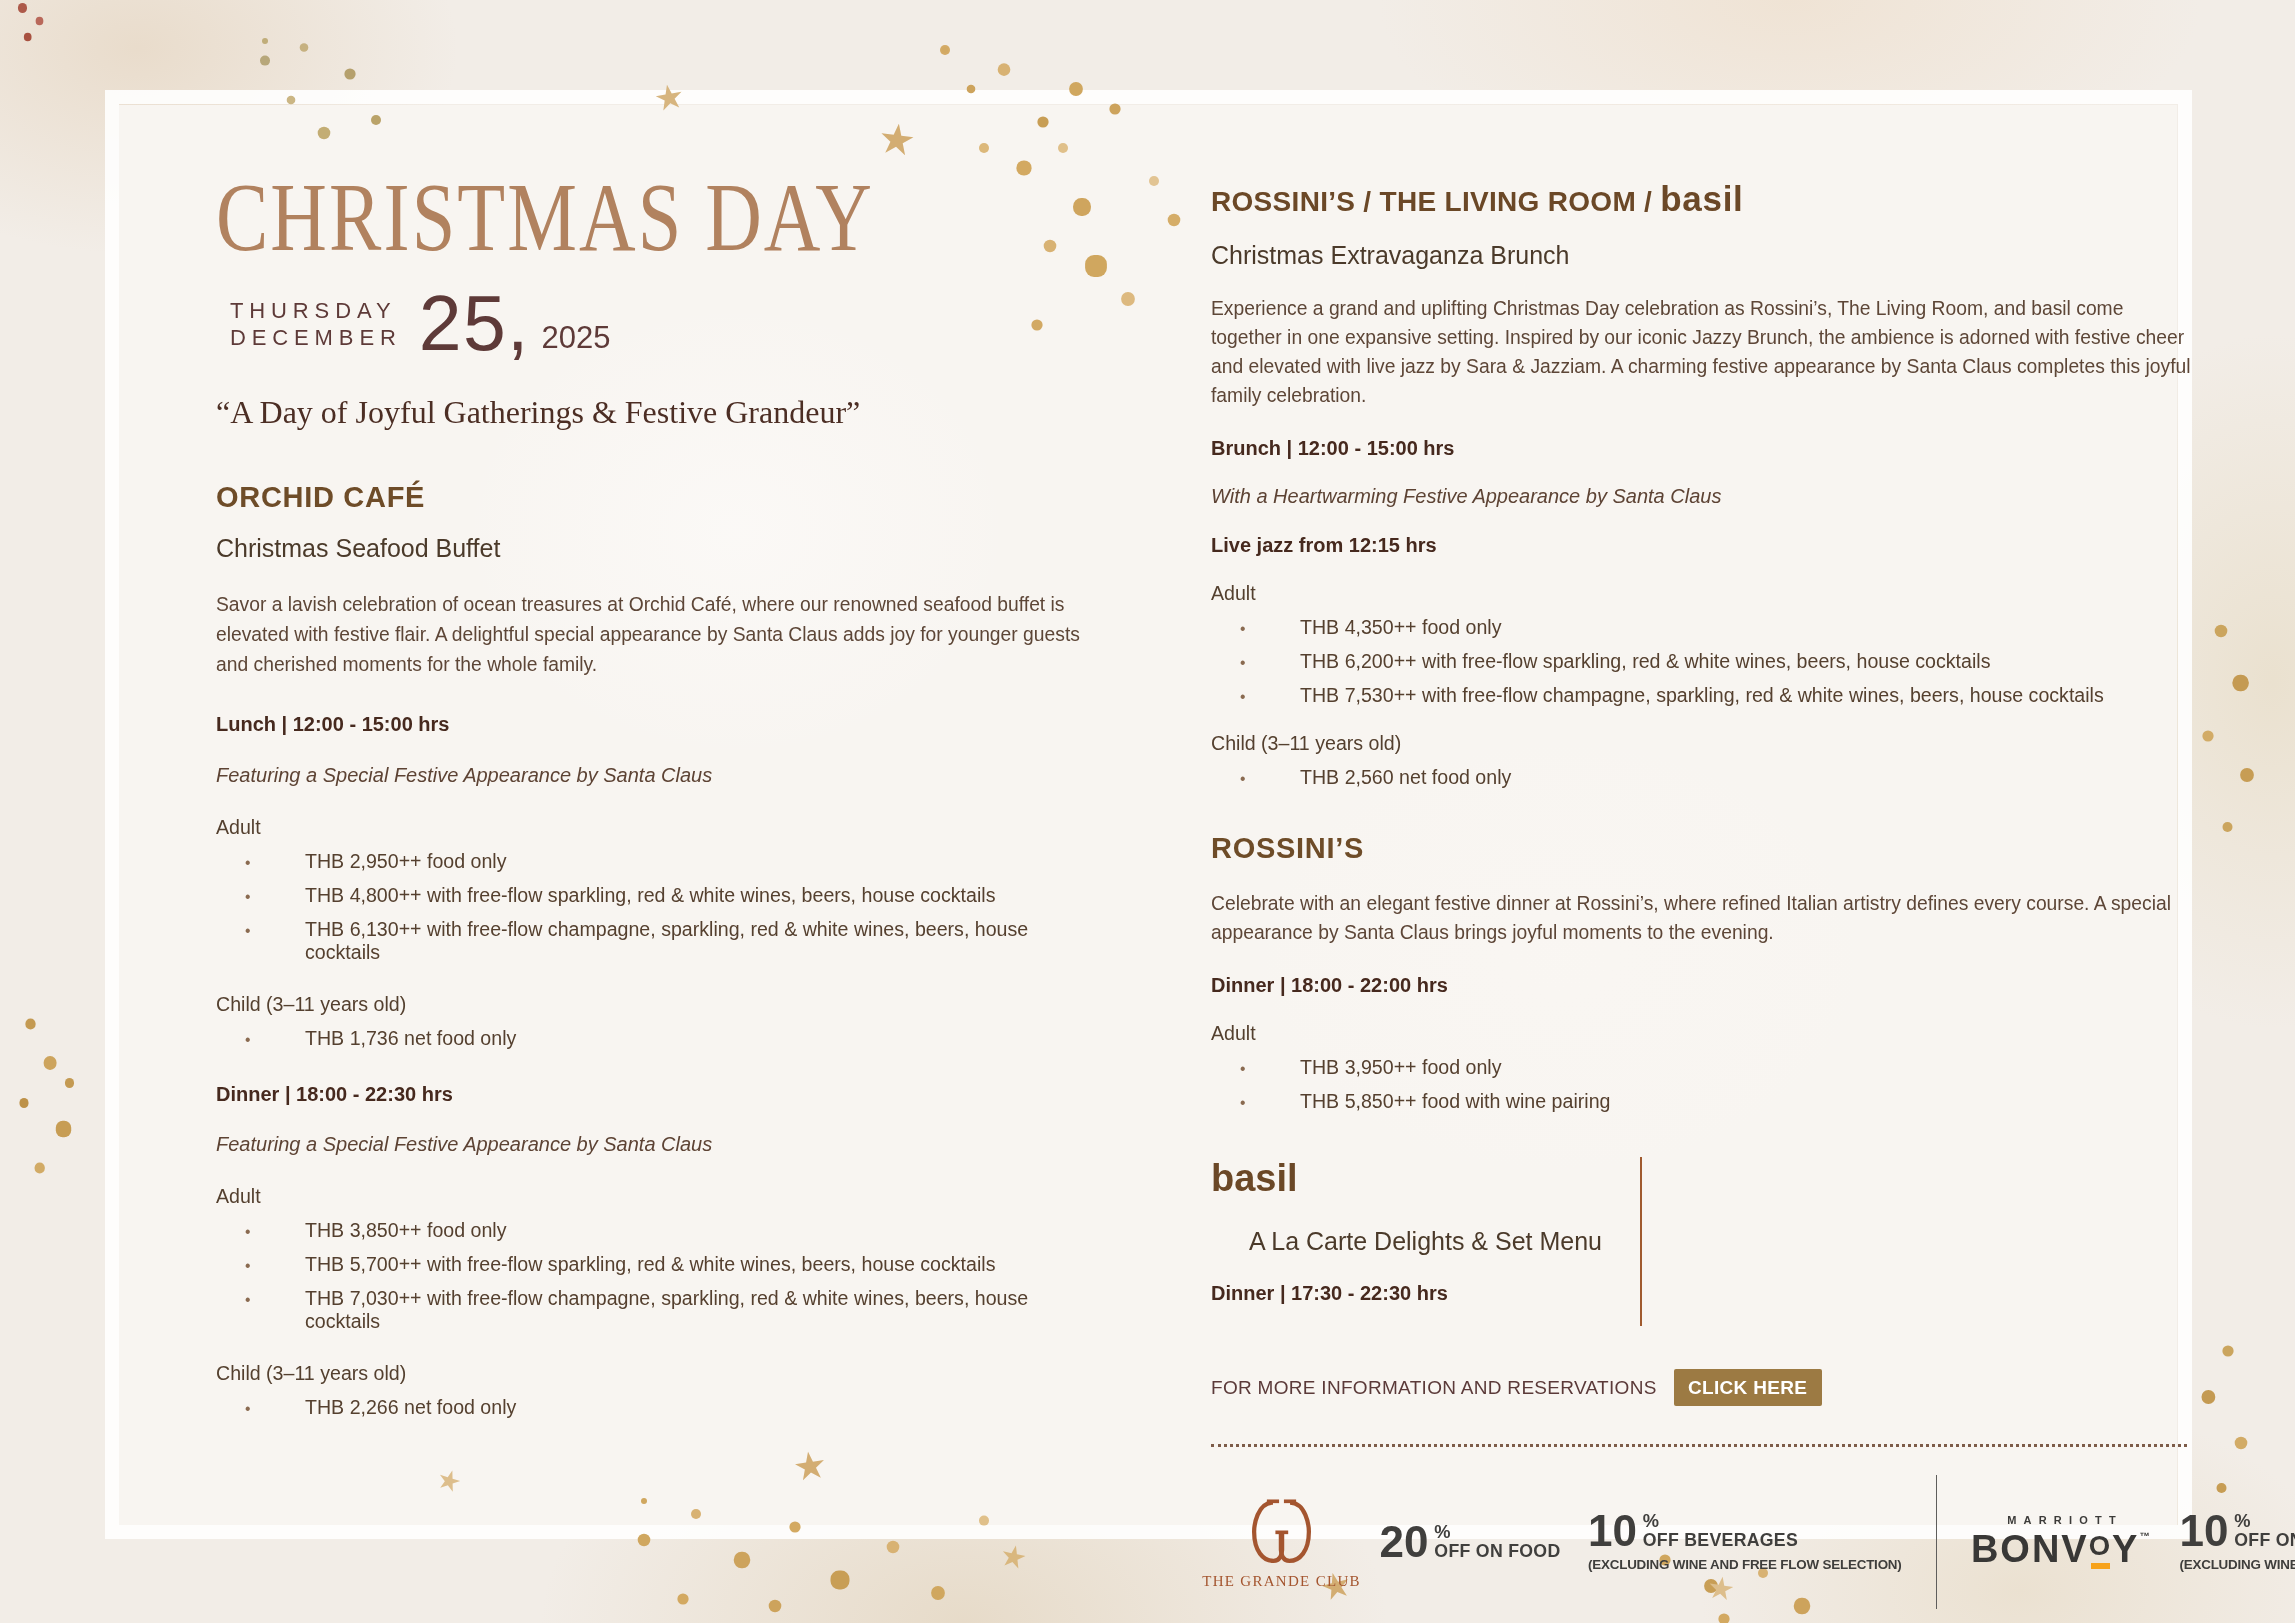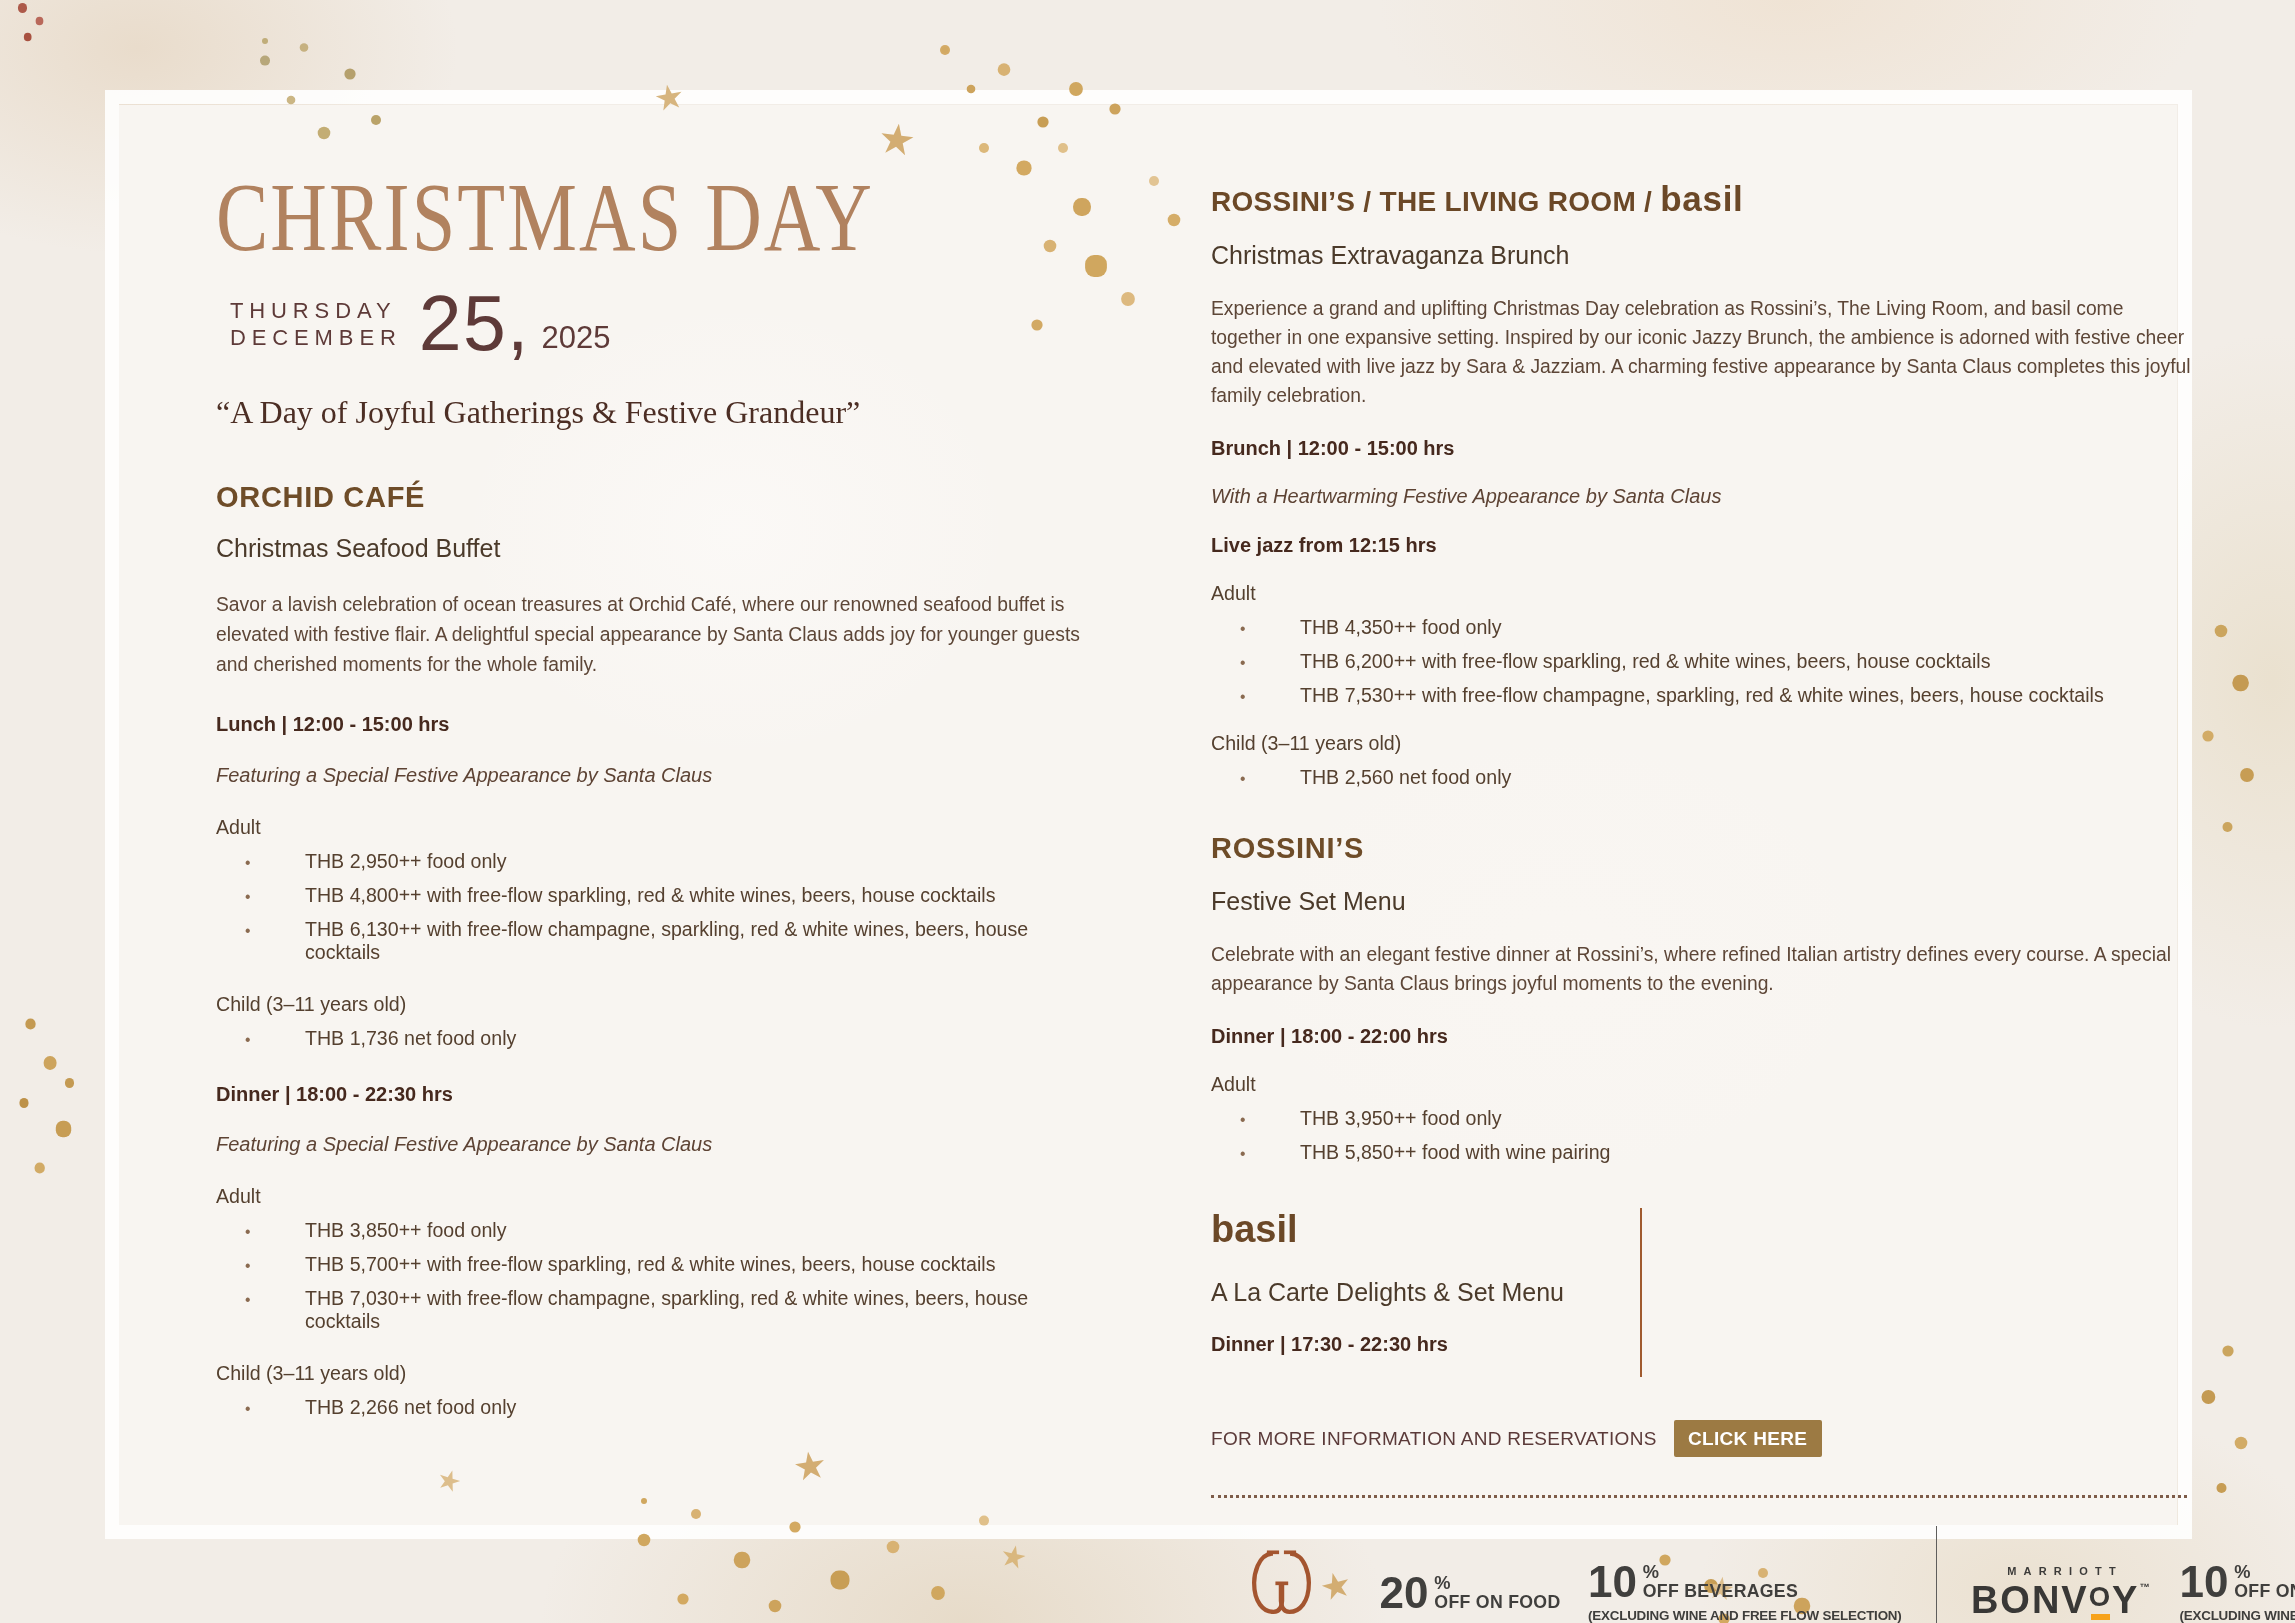--- a/index.html
+++ b/index.html
@@ -93,21 +93,21 @@
   .r-italic{font-size:20px;font-style:italic;color:#5d4334;margin-top:25px;}
   .r-group{font-size:19.6px;color:#54402f;margin-top:25px;}
   .mt-ross{margin-top:43px;}
   
   .venues{display:flex;margin-top:44px;}
   .venue-col{width:429px;}
   .venue-col.sala{width:auto;padding-left:65px;padding-top:5.2px;}
   .v-div{width:2px;background:#a05a2e;height:169px;flex:none;}
   .basil-name{font-size:38px;font-weight:bold;color:#6b4827;}
   .sala-name{font-size:29px;font-weight:bold;color:#6b4827;}
-  .venue-sub2{font-size:25px;color:#4b3a2a;margin-top:27.5px;}
+  .venue-sub2{font-size:25px;color:#4b3a2a;margin-top:27.5px;text-align:center;}
   .venue-hours{font-size:20px;font-weight:bold;color:#46291e;margin-top:26px;}
   
   .reservations{display:flex;align-items:center;margin-top:43px;}
   .res-label{font-size:19px;color:#5b3a39;letter-spacing:0.3px;}
   .res-btn{margin-left:17px;background:#9c7a43;color:#ffffff;font-weight:bold;font-size:19px;
     padding:7.9px 14.4px;border-radius:2px;border:none;letter-spacing:0.3px;cursor:pointer;
     font-family:"Liberation Sans",sans-serif;}
   .dotted{margin-top:38px;width:976px;height:0;border-top:3.3px dotted #7d5c49;}
   
   .footer-row{display:flex;align-items:center;margin-top:27.5px;}
@@ -233,21 +233,20 @@
         <span class="dot"></span>
         <span class="price-text">THB 7,530++ with free-flow champagne, sparkling, red &amp; white wines, beers, house cocktails</span>
       </div>
     <div class="r-group">Child (3–11 years old)</div>
     <div class="price">
         <span class="dot"></span>
         <span class="price-text">THB 2,560 net food only</span>
       </div>
 
     <div class="venue-h mt-ross">ROSSINI’S</div>
-    <div class="r-sub">Festive Set Menu</div>
     <div class="r-para">Celebrate with an elegant festive dinner at Rossini’s, where refined Italian artistry defines every course. A special appearance by Santa Claus brings joyful moments to the evening.</div>
     <div class="r-label">Dinner | 18:00 - 22:00 hrs</div>
     <div class="r-group">Adult</div>
     <div class="price">
         <span class="dot"></span>
         <span class="price-text">THB 3,950++ food only</span>
       </div>
     <div class="price">
         <span class="dot"></span>
         <span class="price-text">THB 5,850++ food with wine pairing</span>

